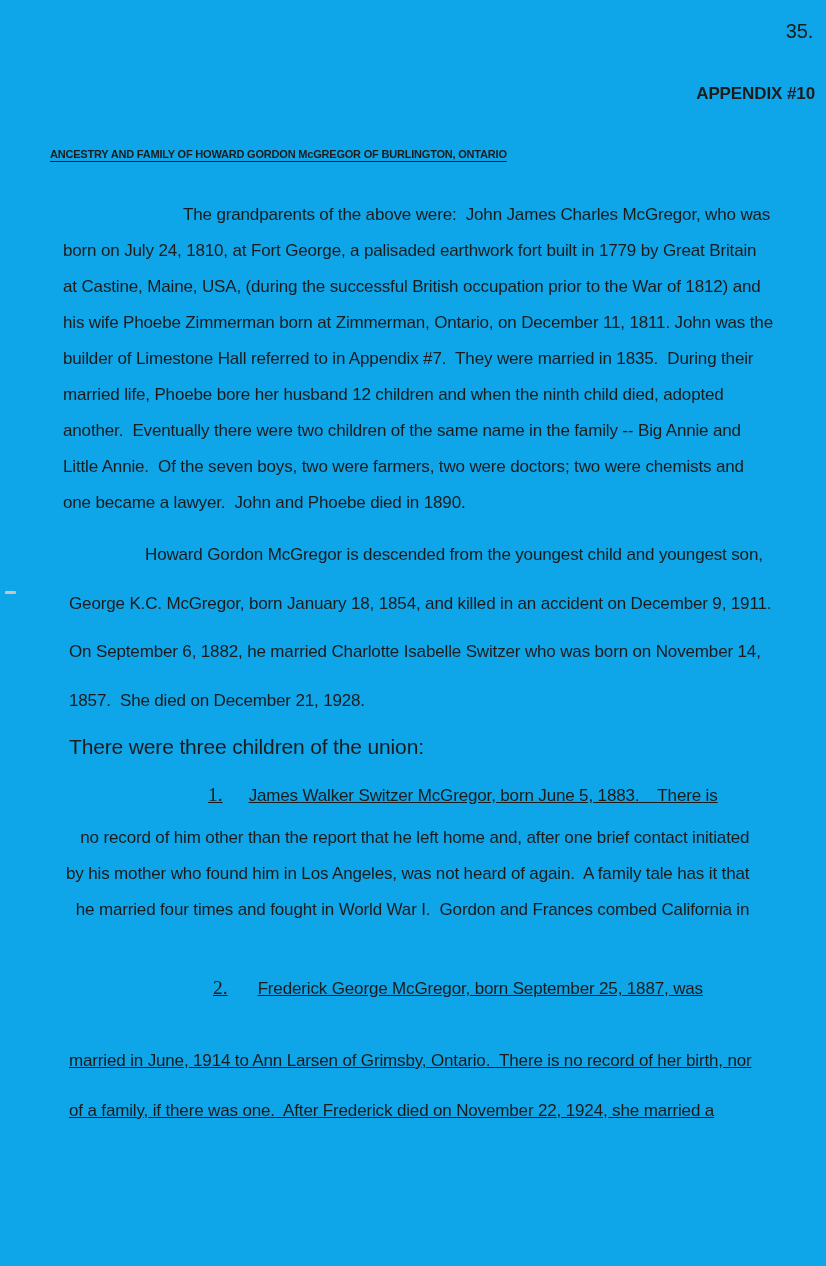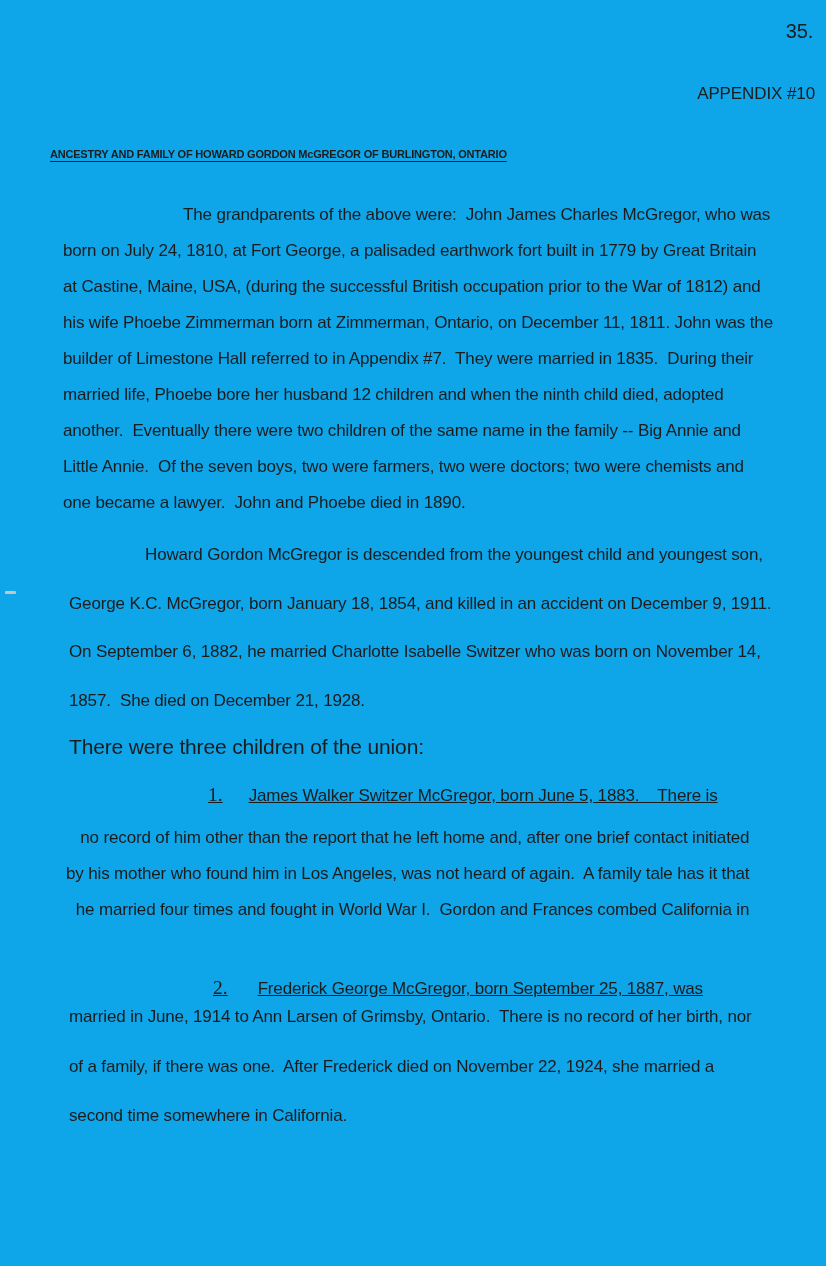--- a/index.html
+++ b/index.html
@@ -17,20 +17,21 @@
   .line, .num, .child-text { white-space: pre; }
   .pagenum {
     top: 20px; right: 13px;
     font-size: 20px;
     letter-spacing: -0.2px;
   }
   .appendix {
     top: 84px; right: 11px;
     font-size: 17px;
     letter-spacing: -0.1px;
+    font-weight: bold;
   }
   .title {
     top: 148px; left: 50px;
     font-size: 11px;
     font-weight: 600;
     letter-spacing: -0.2px;
     text-decoration: underline;
     text-underline-offset: 3px;
     white-space: pre;
   }
@@ -49,21 +50,21 @@
   .child1-first { top: 776px; left: 208px; }
   .child2-first { top: 969px; left: 213px; }
   .num {
     font-family: "Liberation Serif", serif;
     font-size: 19.5px;
     letter-spacing: 0;
   }
   .num1 { margin-right: 26px; }
   .num2 { margin-right: 30px; }
   .child1-cont { top: 820px; left: 66px; line-height: 36px; text-align: right; }
-  .child2-cont { top: 992px; left: 69px; line-height: 49.5px; }
+  .child2-cont { top: 1036px; left: 69px; line-height: 49.5px; text-decoration: underline; }
   .margin-dash {
     top: 591px; left: 5px;
     width: 11px; height: 3px;
     background: #c6c6c6;
     border-radius: 1px;
   }
 </style>
 </head>
 <body>
 
@@ -106,18 +107,17 @@
     <div class="line">he married four times and fought in World War I.  Gordon and Frances combed California in</div>
   </div>
 
   <div class="abs child-first child2-first">
     <span class="num num2">2.</span><span class="child-text">Frederick George McGregor, born September 25, 1887, was</span>
   </div>
 
   <div class="abs para child2-cont">
     <div class="line">married in June, 1914 to Ann Larsen of Grimsby, Ontario.  There is no record of her birth, nor</div>
     <div class="line">of a family, if there was one.  After Frederick died on November 22, 1924, she married a</div>
-    <div class="line">second time somewhere in California.</div>
   </div>
 
   <div class="abs margin-dash"></div>
 
 </div>
 
 </body></html>

